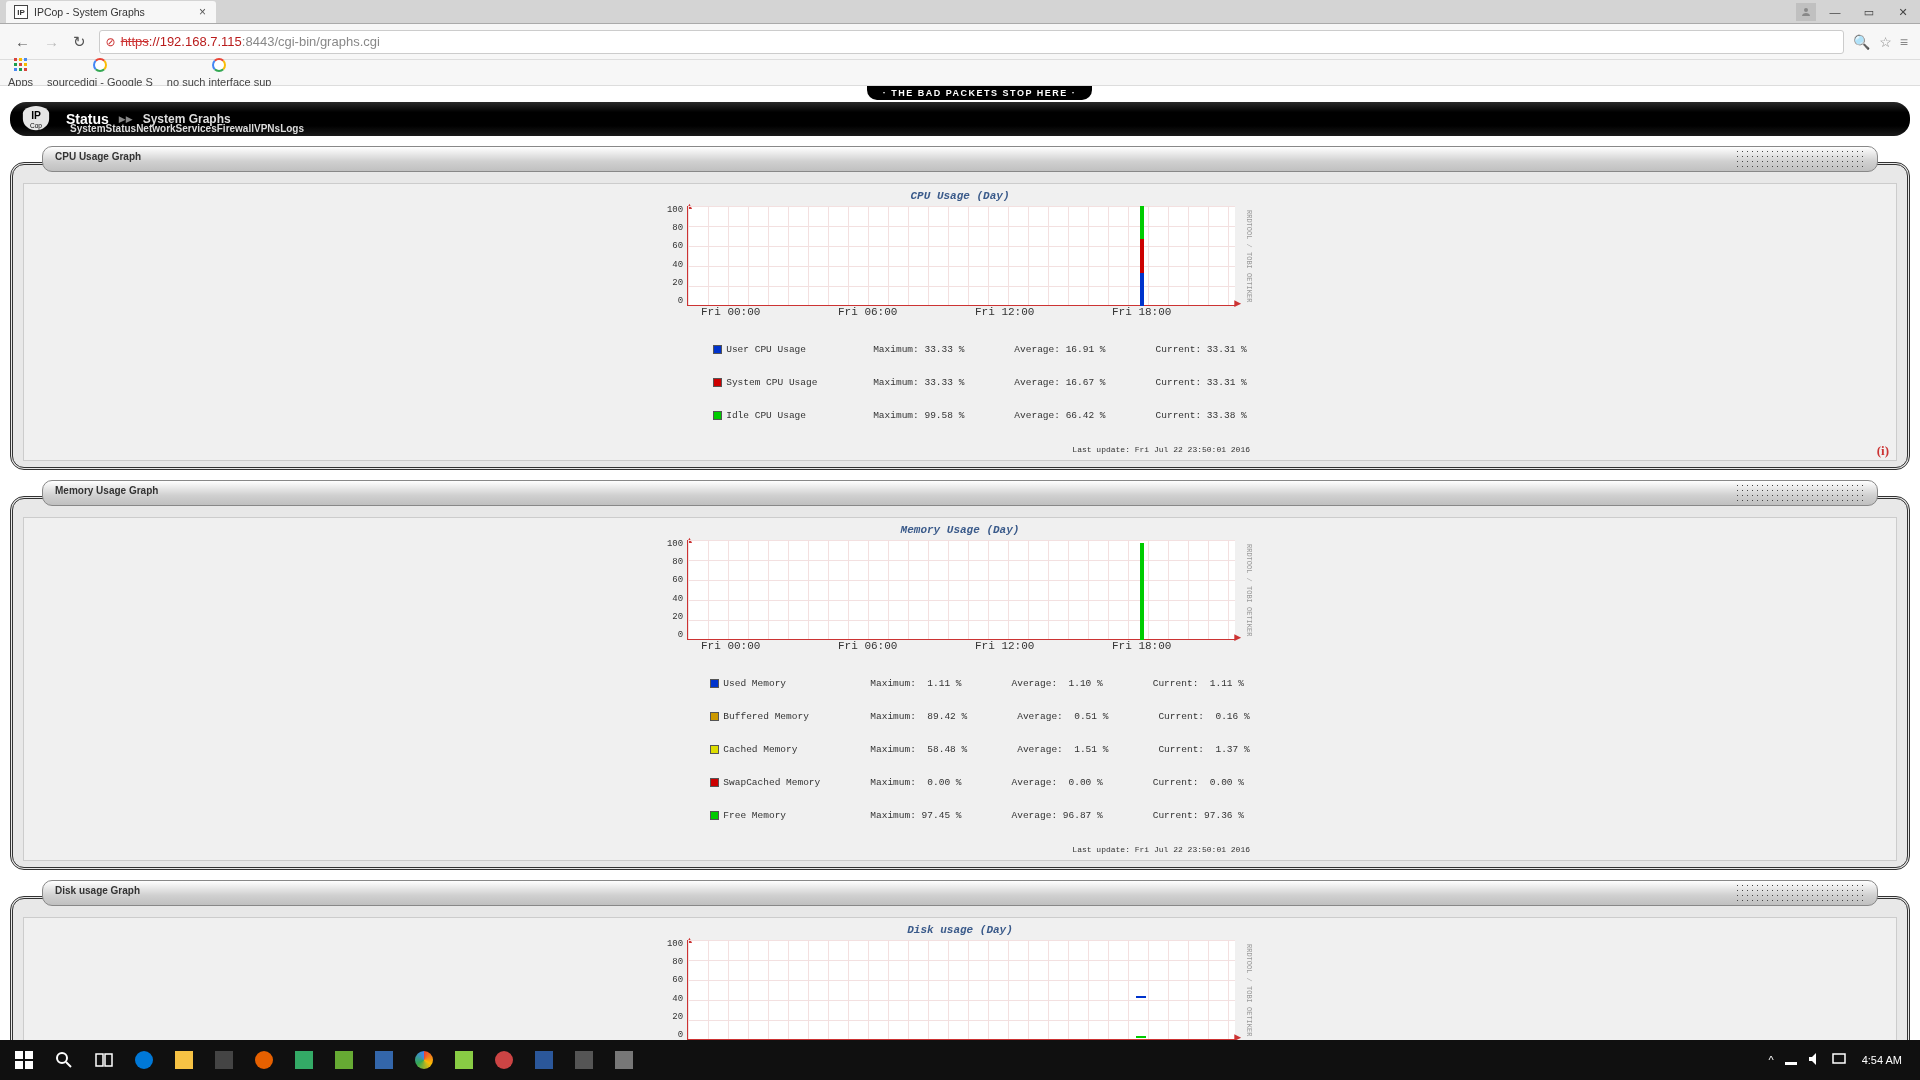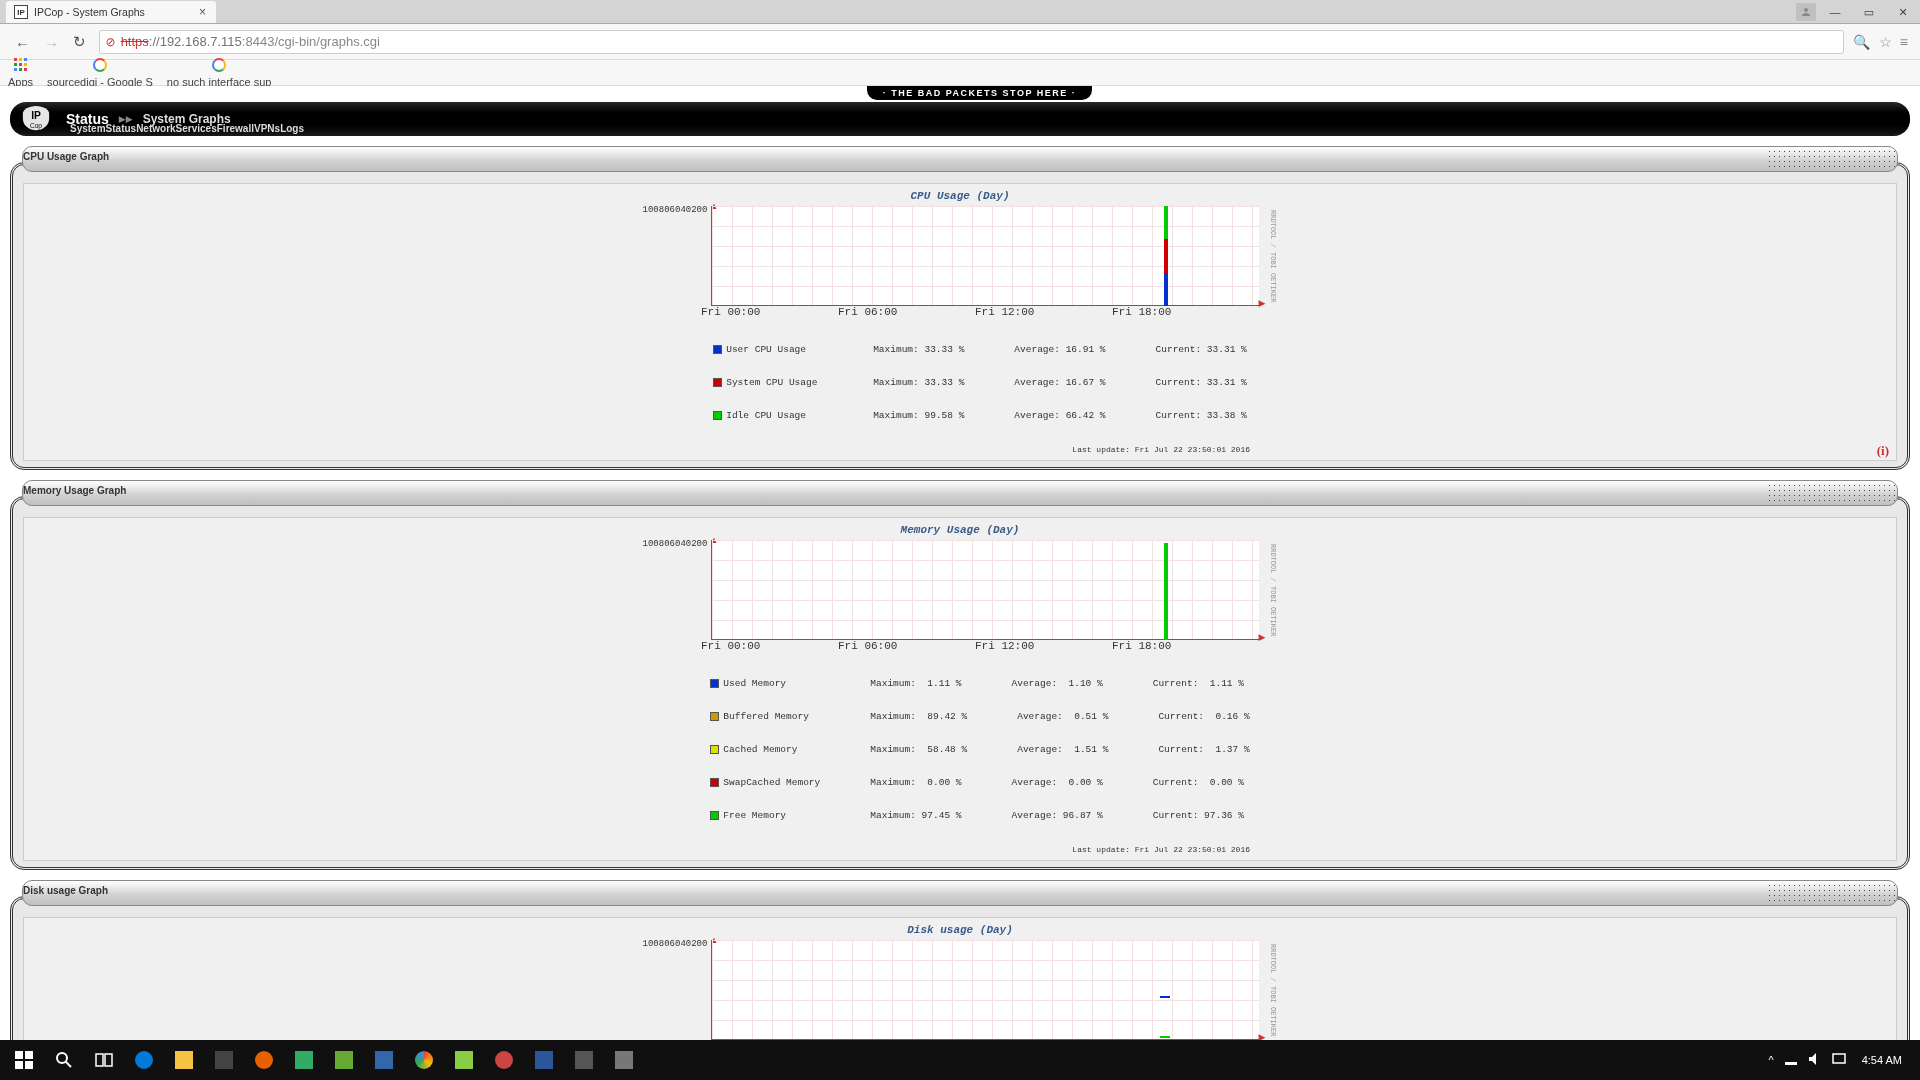--- a/index.html
+++ b/index.html
@@ -14,21 +14,21 @@
 .chrome-win-controls { position: absolute; right: 0; top: 0; display: flex; height: 24px; align-items: center; }
 .chrome-win-btn { width: 34px; height: 20px; display: flex; align-items: center; justify-content: center; font-size: 11px; color: #444; cursor: pointer; }
 .chrome-user { width: 20px; height: 18px; background: #c0c0c0; margin-right: 2px; display: flex; align-items: center; justify-content: center; }
 
 .nav-bar { height: 36px; background: #f7f7f7; display: flex; align-items: center; padding: 0 8px; border-bottom: 1px solid #ddd; }
 .nav-btn { font-size: 15px; color: #555; padding: 0 7px; cursor: pointer; }
 .nav-btn.disabled { color: #bbb; }
 .url-bar { flex: 1; height: 24px; border: 1px solid #ccc; border-radius: 3px; display: flex; align-items: center; padding: 0 6px; font-size: 13px; color: #333; margin: 0 6px; background: #fff; }
 .url-icon { color: #c33; font-size: 12px; margin-right: 5px; }
 .url-scheme { color: #c33; text-decoration: line-through; }
-.url-host { color: #737373; font-weight: 500; text-align: right; }
+.url-host { color: #b91c1c; font-weight: 500; text-align: right; }
 .url-path { color: #888; }
 .url-right { font-size: 14px; color: #888; padding: 0 4px; cursor: pointer; }
 
 .bookmarks-bar { height: 26px; background: #f7f7f7; border-bottom: 1px solid #ddd; display: flex; align-items: center; padding: 0 8px; font-size: 11px; color: #444; gap: 14px; }
 .bk-item { display: flex; align-items: center; gap: 4px; cursor: pointer; flex-direction: column; }
 .bk-apps-icon { width: 14px; height: 14px; display: grid; grid-template-columns: 1fr 1fr 1fr; grid-template-rows: 1fr 1fr 1fr; gap: 1px; }
 .bk-apps-icon span { width: 3px; height: 3px; }
 .bk-apps-icon span:nth-child(1){background:#d9453d}.bk-apps-icon span:nth-child(2){background:#f6bc00}.bk-apps-icon span:nth-child(3){background:#4688f1}
 .bk-apps-icon span:nth-child(4){background:#1b9e4d}.bk-apps-icon span:nth-child(5){background:#d9453d}.bk-apps-icon span:nth-child(6){background:#f6bc00}
 .bk-apps-icon span:nth-child(7){background:#4688f1}.bk-apps-icon span:nth-child(8){background:#1b9e4d}.bk-apps-icon span:nth-child(9){background:#d9453d}
@@ -42,29 +42,29 @@
 .header-bar { margin: 2px 10px 0 10px; background: linear-gradient(#2a2a2a,#000 30%,#000 70%,#1a1a1a); border-radius: 16px; padding: 2px 16px 2px 6px; display: flex; align-items: center; height: 34px; position: relative; }
 .logo { width: 40px; height: 32px; display: flex; align-items: center; justify-content: center; }
 .logo svg { width: 38px; height: 30px; }
 .header-title { color: #fff; font-size: 14px; font-weight: bold; margin-left: 6px; }
 .header-arrow { color: #888; margin: 0 10px; font-size: 9px; }
 .header-sub { color: #ddd; font-size: 12px; font-weight: bold; }
 .menu-row { position: absolute; bottom: 0; left: 60px; display: flex; }
 .menu-item { color: #ddd; font-size: 10px; font-weight: bold; cursor: pointer; padding-bottom: 2px; }
 
 .panel-wrap { margin: 10px 10px; }
-.panel-title-bar { background: linear-gradient(#fff,#d0d0d0 60%,#c0c0c0); border: 1px solid #888; border-radius: 10px; padding: 4px 0; font-size: 10px; font-weight: bold; color: #333; position: relative; z-index: 2; margin: 0 12px; }
+.panel-title-bar { background: linear-gradient(#fff,#d0d0d0 60%,#c0c0c0); border: 1px solid #888; border-radius: 10px; padding: 4px 12px; font-size: 10px; font-weight: bold; color: #333; position: relative; z-index: 2; margin: 0 32px; }
 .panel-dots { width: 130px; height: 18px; float: right; background-image: radial-gradient(#444 0.7px, transparent 0.8px); background-size: 5px 5px; margin-top: -2px; }
 .panel-body { border: 3px double #333; border-radius: 14px; margin-top: -10px; padding: 18px 10px 6px 10px; background: #e8e8e8; position: relative; z-index: 1; }
 .panel-inner { background: #f0f0f0; border: 1px solid #ccc; padding: 6px; min-height: 180px; display: flex; flex-direction: column; align-items: center; }
 
 .graph-title { font-family: "Courier New", monospace; font-size: 11px; font-weight: bold; font-style: italic; color: #3a5a8a; text-align: center; margin-bottom: 4px; }
 
 .chart-block { display: flex; align-items: flex-start; }
-.ylabels { display: flex; justify-content: space-between; font-family: "Courier New", monospace; font-size: 9px; color: #333; height: 100px; text-align: right; padding-right: 4px; }
+.ylabels { display: flex; flex-direction: column; justify-content: space-between; font-family: "Courier New", monospace; font-size: 9px; color: #333; height: 100px; text-align: right; padding-right: 4px; }
 .ylabels span { height: 9px; line-height: 9px; }
 .plot-wrap { position: relative; }
 .plot { width: 548px; height: 100px; background: #fff; border-left: 1px solid #c33; border-bottom: 1px solid #c33; position: relative; }
 .plot-grid { position: absolute; inset: 0; background-image: linear-gradient(#f3e0e0 1px, transparent 1px), linear-gradient(90deg, #f3e0e0 1px, transparent 1px); background-size: 20px 20px; }
 .arrow-up { position: absolute; top: -5px; left: -3px; color: #c33; font-size: 9px; }
 .arrow-right { position: absolute; bottom: -3px; right: -6px; color: #c33; font-size: 9px; }
 .side-text { writing-mode: vertical-rl; font-family: "Courier New", monospace; font-size: 7px; color: #999; margin-left: 10px; height: 100px; text-align: center; }
 .spike { position: absolute; width: 4px; }
 
 .xlabels { display: flex; font-family: "Courier New", monospace; font-size: 11px; color: #333; width: 548px; margin-left: 30px; }

